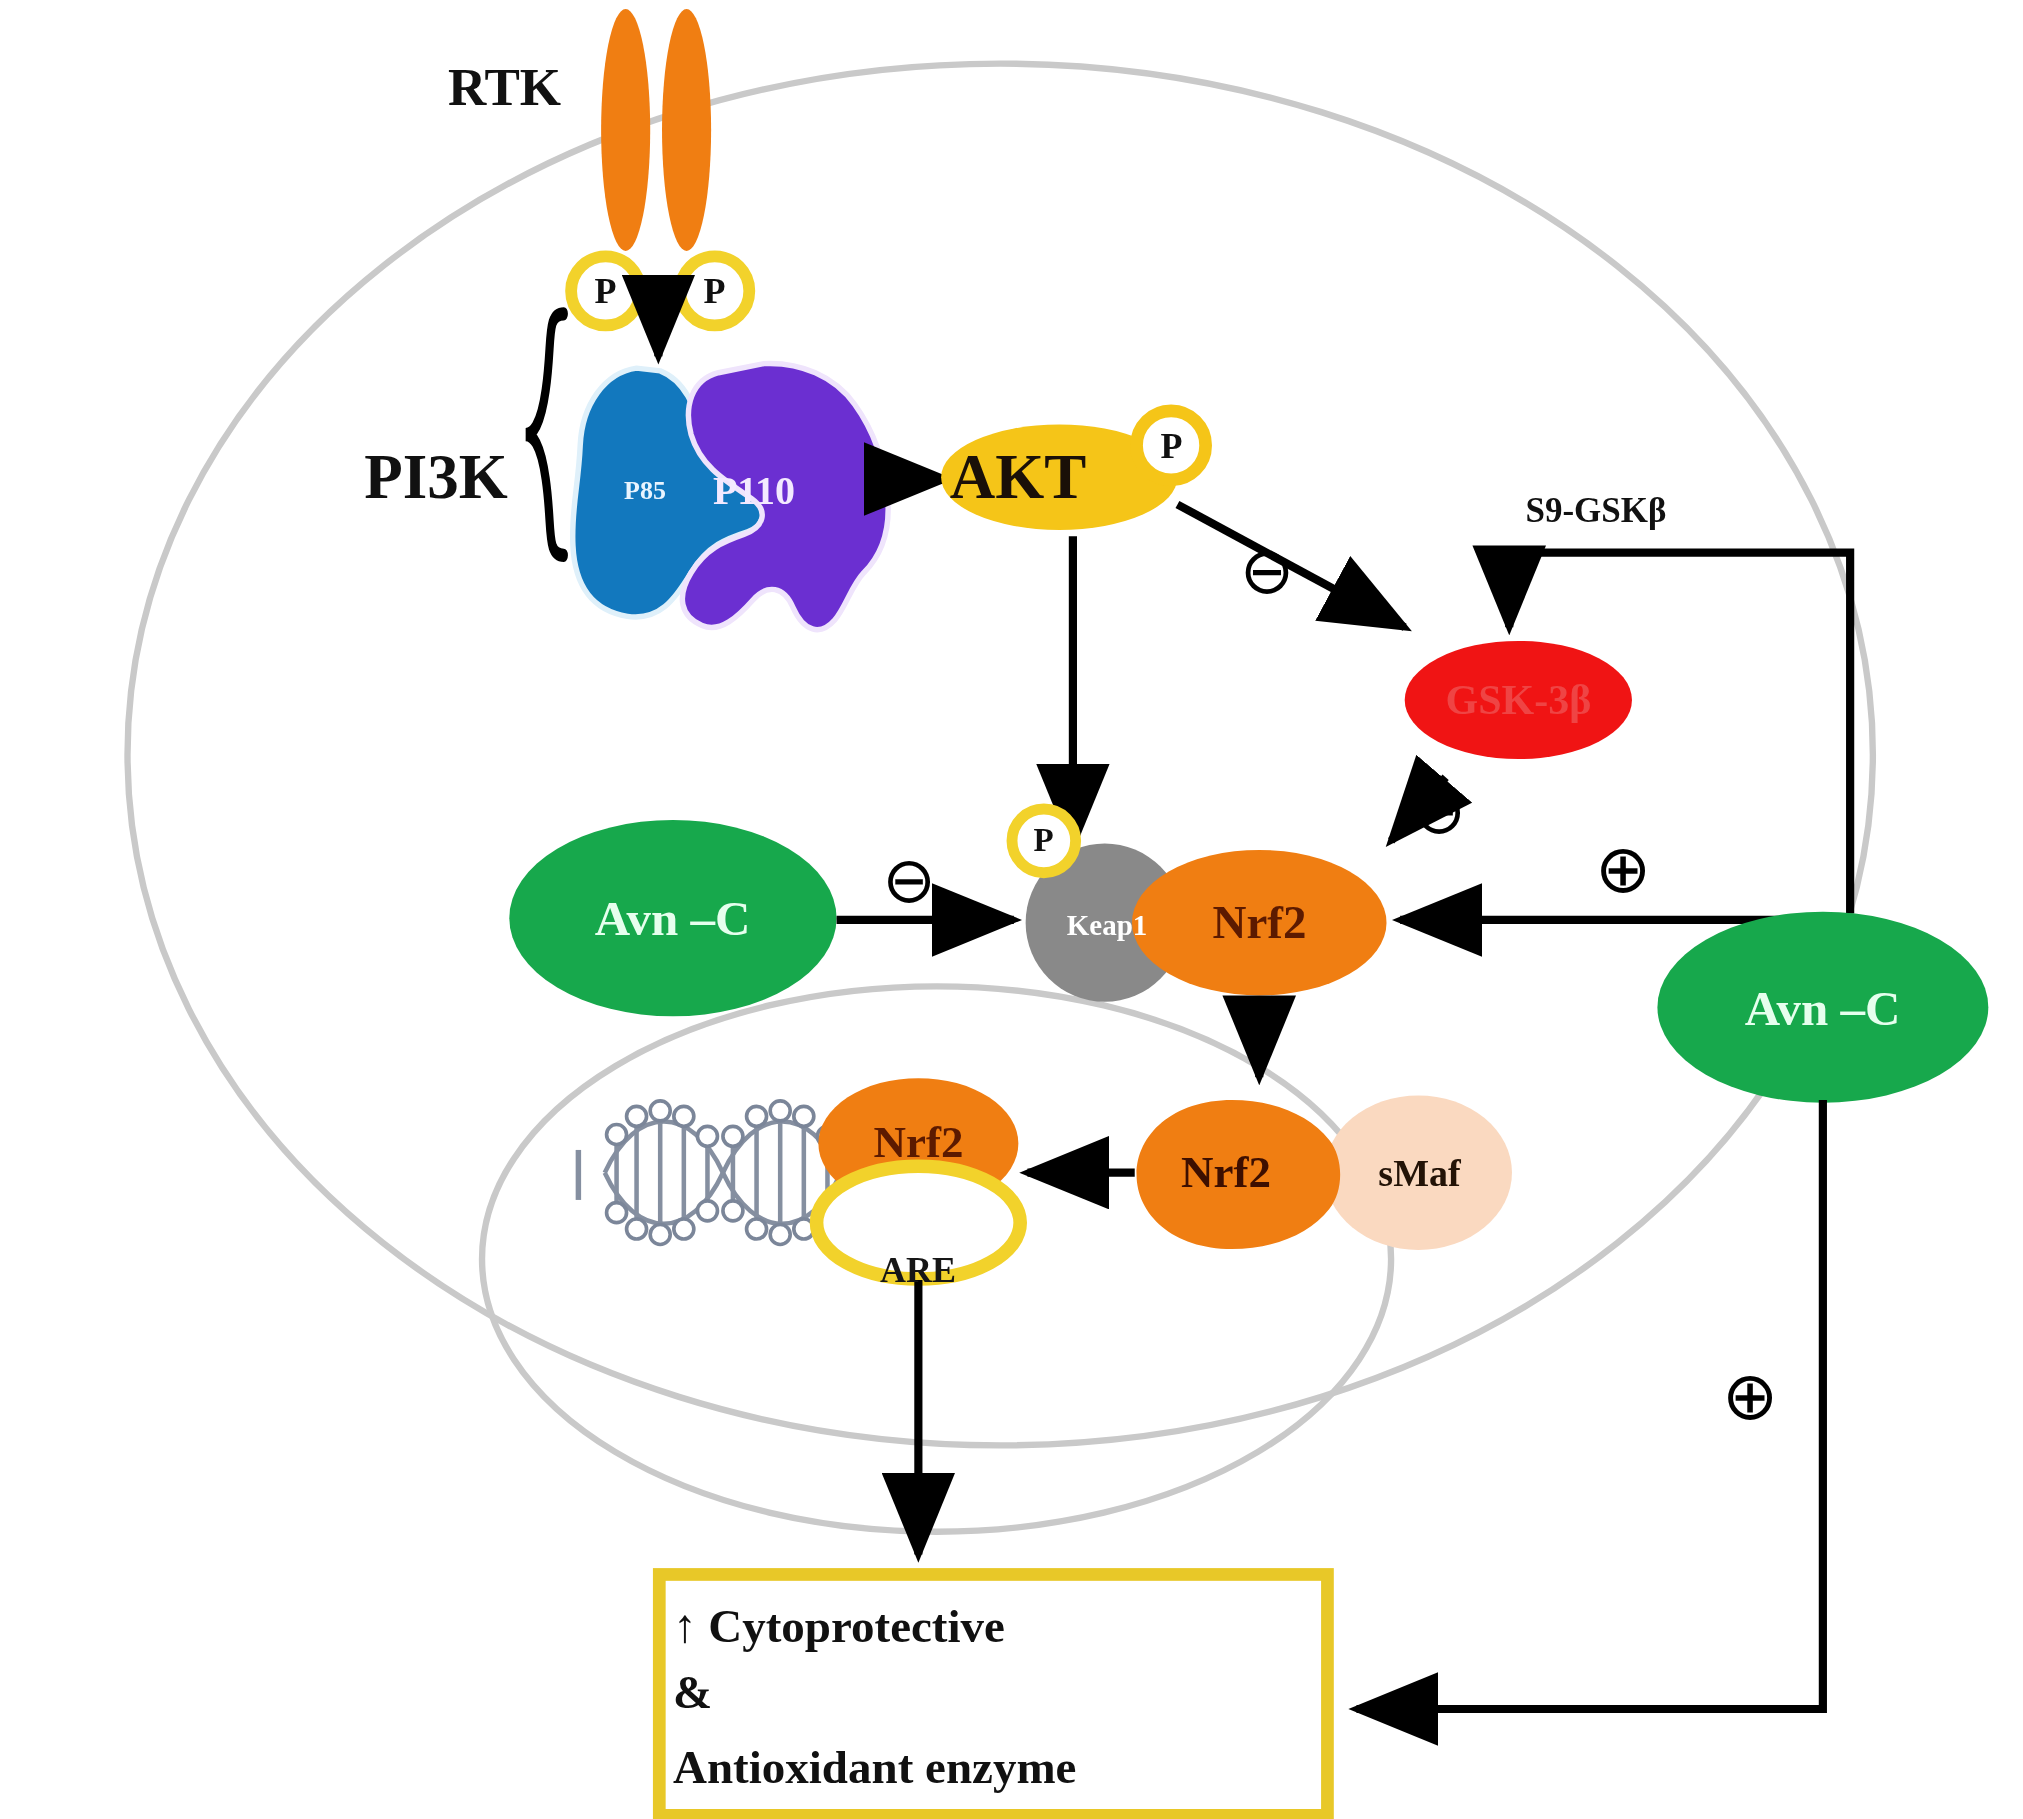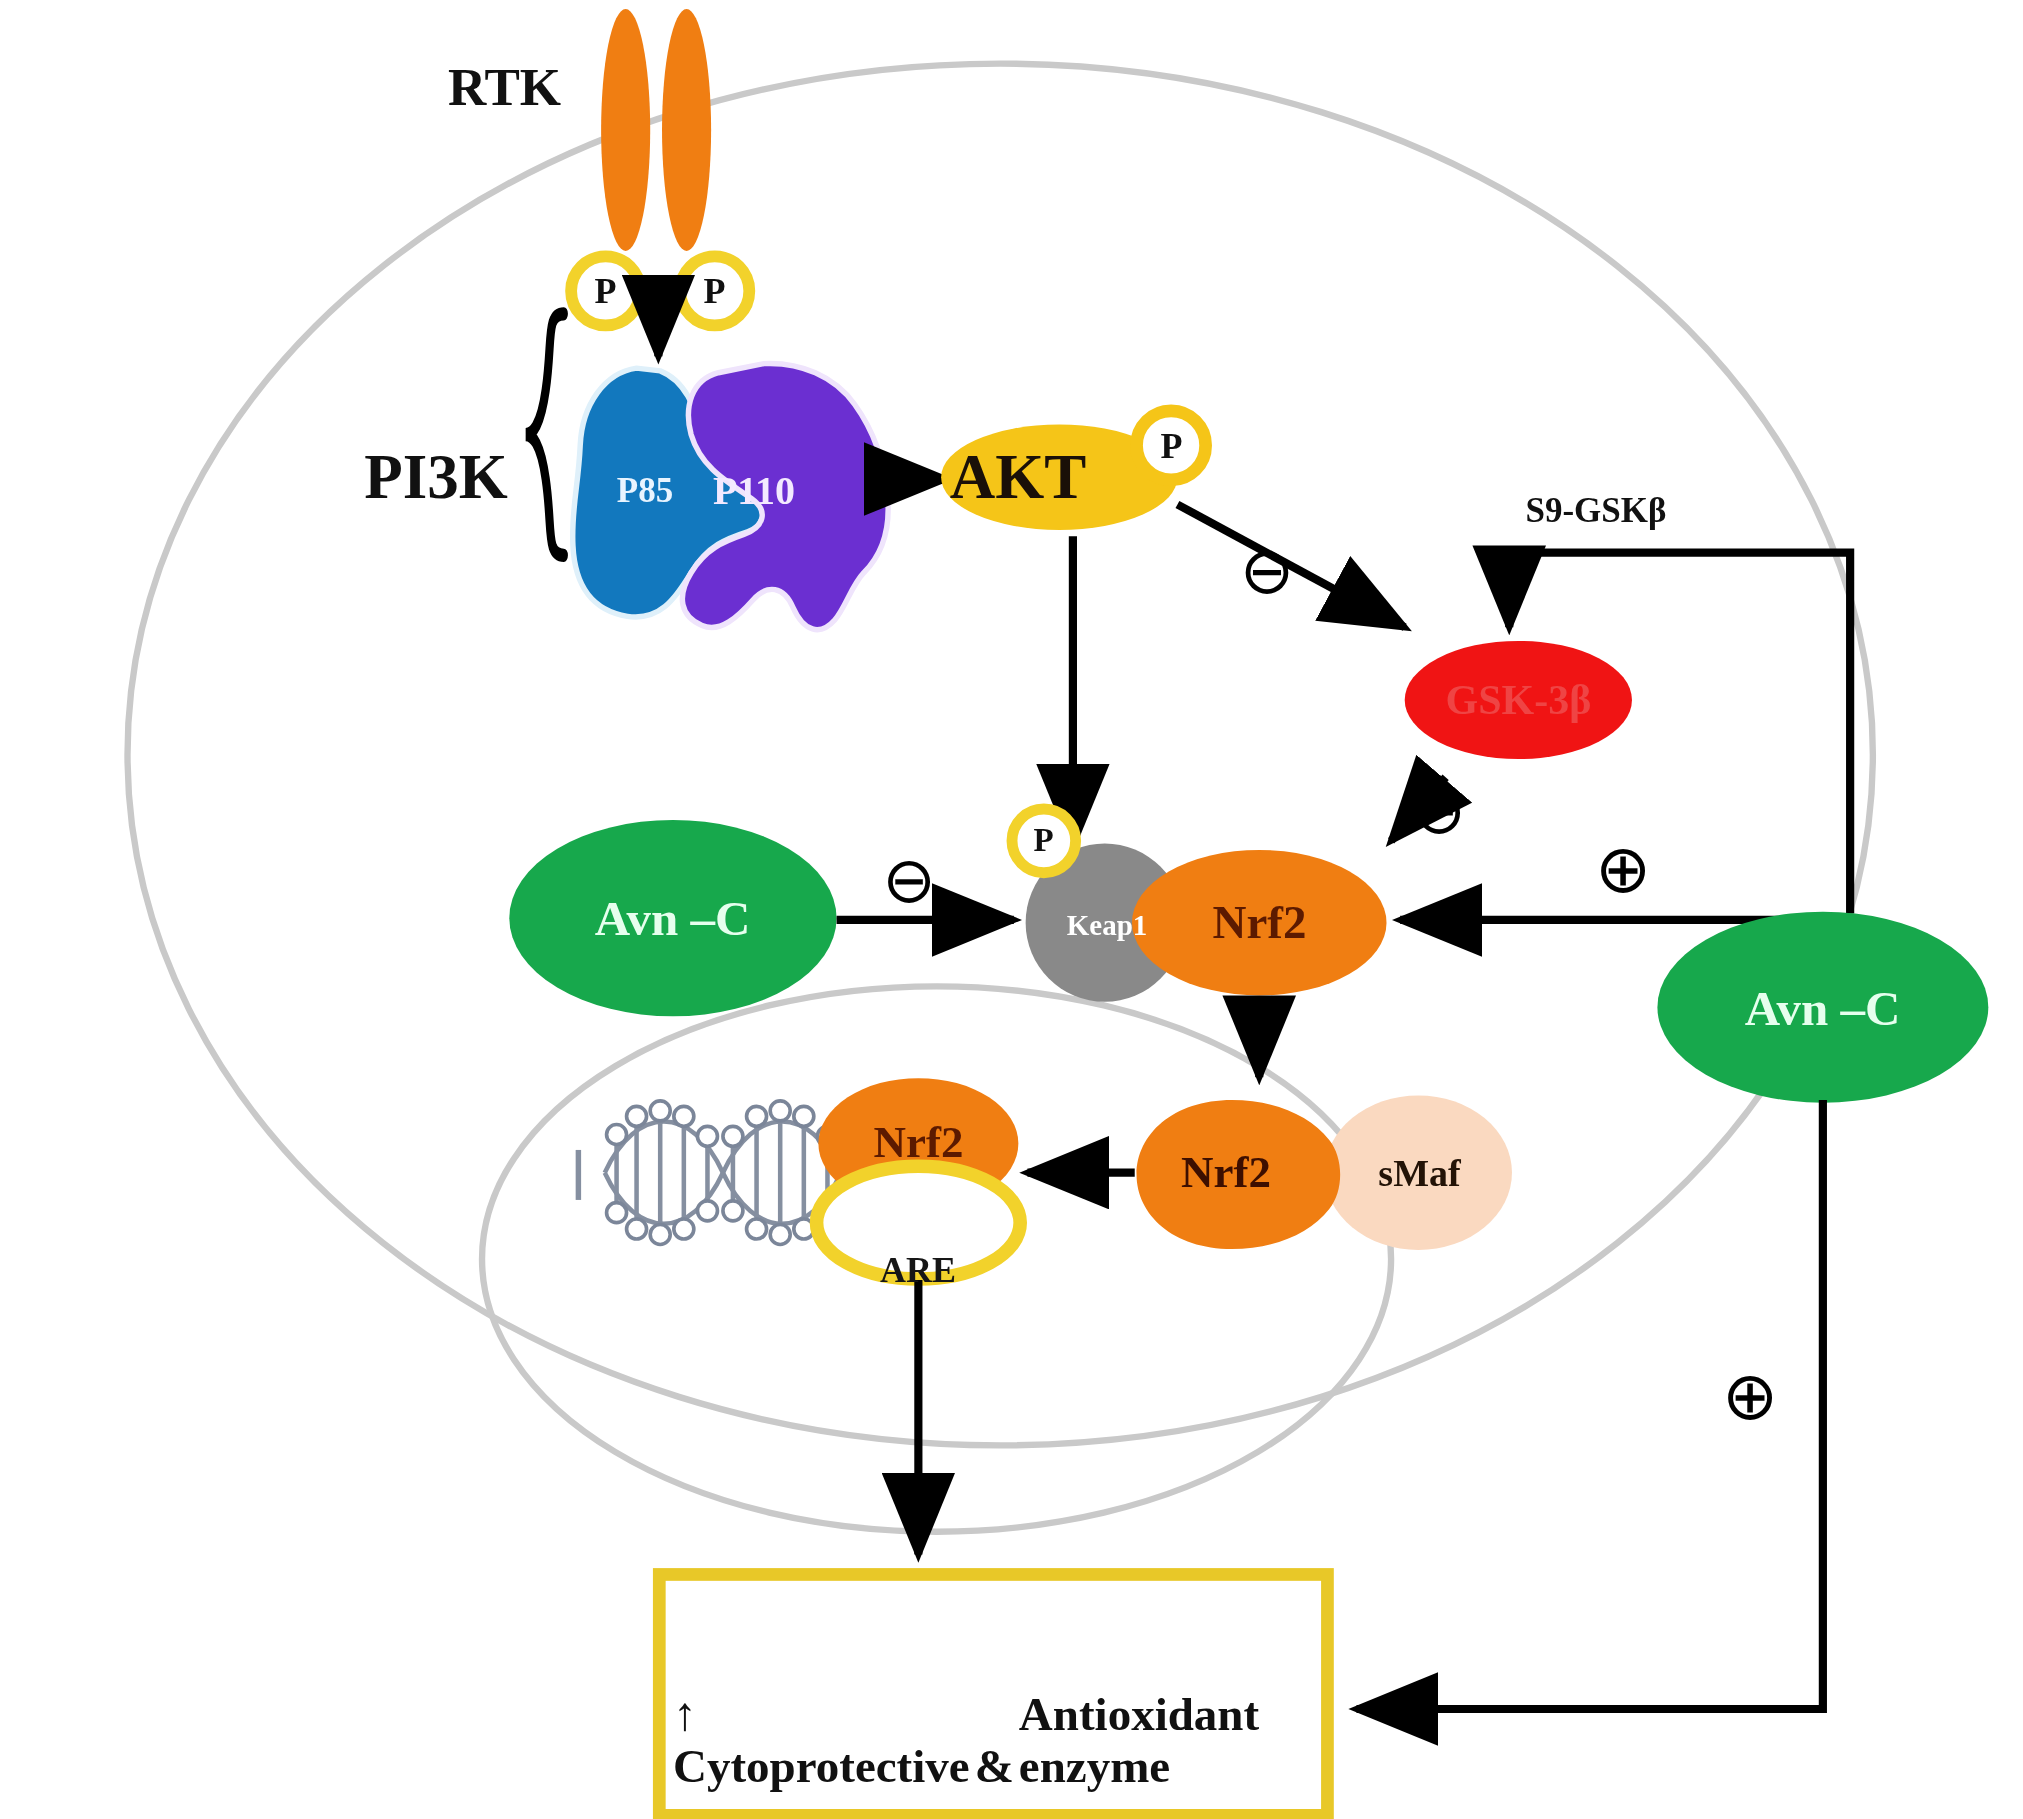--- a/index.html
+++ b/index.html
@@ -196,21 +196,21 @@
     <path d="M 2005,1210 L 2005,1880 L 1500,1880" fill="none" stroke="#000" stroke-width="9"></path>
     <line x1="1600" y1="1880" x2="1492" y2="1880" stroke="#000" stroke-width="9" marker-end="url(#arrowhead)"></line>
 
     <rect x="725" y="1732" width="735" height="265" fill="#ffffff" stroke="#E8C828" stroke-width="14"></rect>
   </svg>
 
   <div class="node-label txt-bold" style="left:400px; top:55px; width:209px; height:64px; font-size:53px; color:#111;">RTK</div>
 
   <div class="node-label txt-bold" style="left:345px; top:445px; width:182px; height:64px; font-size:63px; color:#111;">PI3K</div>
 
-  <div class="node-label txt-bold" style="left:586px; top:468px; width:118px; height:45px; font-size:35px; color:#E8F4FF;">P85</div>
+  <div class="node-label txt-bold" style="left:586px; top:468px; width:118px; height:45px; font-size:26px; color:#E8F4FF;">P85</div>
 
   <div class="node-label txt-bold" style="left:686px; top:468px; width:136px; height:45px; font-size:40px; color:#F3E9FF;">P110</div>
 
   <div class="node-label txt-bold" style="left:936px; top:447px; width:164px; height:60px; font-size:63px; color:#1A1008;">AKT</div>
 
   <div class="node-label txt-bold" style="left:1405px; top:671px; width:227px; height:58px; font-size:42px; color:#ef4444;">GSK-3β</div>
 
   <div class="node-label txt-bold" style="left:1464px; top:486px; width:264px; height:49px; font-size:35px; color:#111;">S9-GSKβ</div>
 
   <div class="node-label txt-bold" style="left:1041px; top:905px; width:132px; height:40px; font-size:29px; color:#ffffff;">Keap1</div>
@@ -234,21 +234,21 @@
   <div class="node-label txt-bold" style="left:1144px; top:420px; width:55px; height:51px; font-size:36px; color:#111;">P</div>
   <div class="node-label txt-bold" style="left:1018px; top:817px; width:51px; height:47px; font-size:33px; color:#111;">P</div>
 
   <div class="node-label" style="left:1226px; top:536px; width:82px; height:69px; font-size:65px; color:#000;">⊖</div>
   <div class="node-label" style="left:1398px; top:777px; width:82px; height:69px; font-size:64px; color:#000;">⊖</div>
   <div class="node-label" style="left:868px; top:846px; width:82px; height:69px; font-size:64px; color:#000;">⊖</div>
   <div class="node-label" style="left:1582px; top:832px; width:82px; height:73px; font-size:67px; color:#000;">⊕</div>
   <div class="node-label" style="left:1709px; top:1359px; width:82px; height:73px; font-size:67px; color:#000;">⊕</div>
 
   <div style="position:absolute; left:673px; top:1600px; width:641px; height:193px;
-              display:flex; flex-direction:row; align-items:flex-end; justify-content:center;
-              gap:5px;">
+              display:flex; flex-direction:column; align-items:flex-start; justify-content:center;
+              gap:14px;">
     <div class="txt-bold" style="font-size:47px; color:#111; line-height:1.12;">↑ Cytoprotective</div>
     <div class="txt-bold" style="font-size:47px; color:#111; line-height:1.12;">&amp;</div>
     <div class="txt-bold" style="font-size:47px; color:#111; line-height:1.12;margin-top:8px;">Antioxidant enzyme</div>
   </div>
 
 </div>
 
 
 </body></html>

